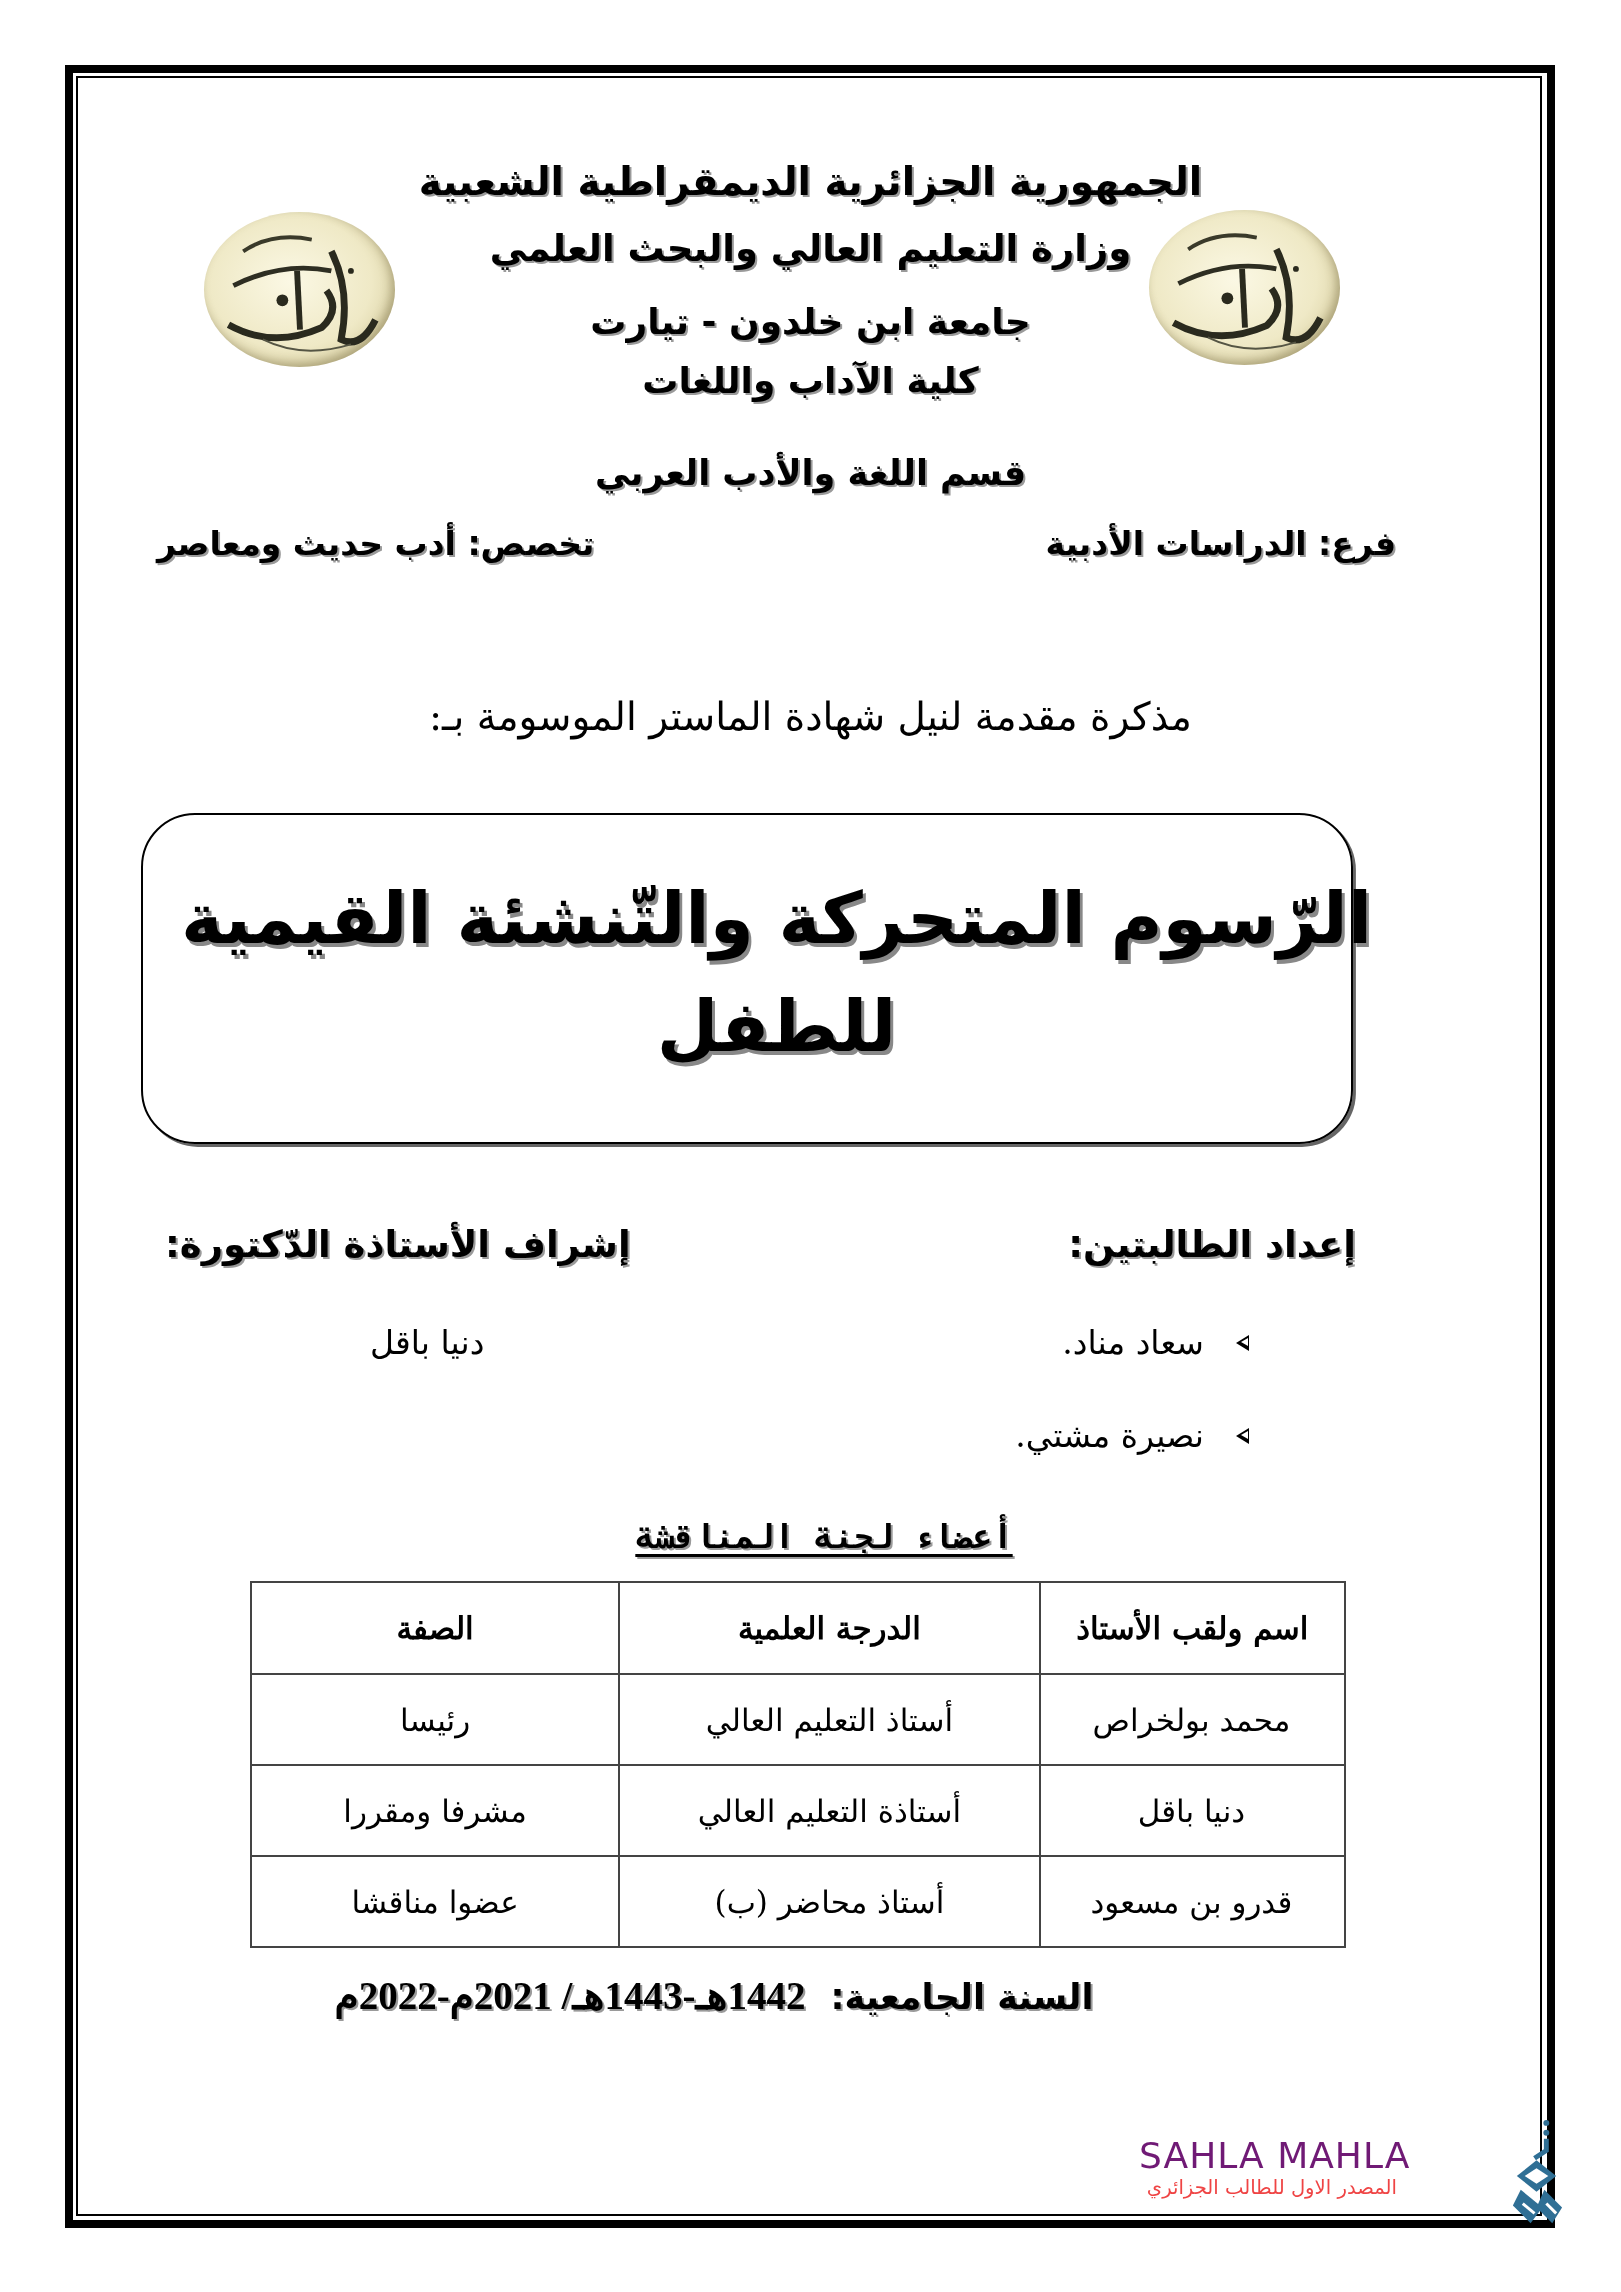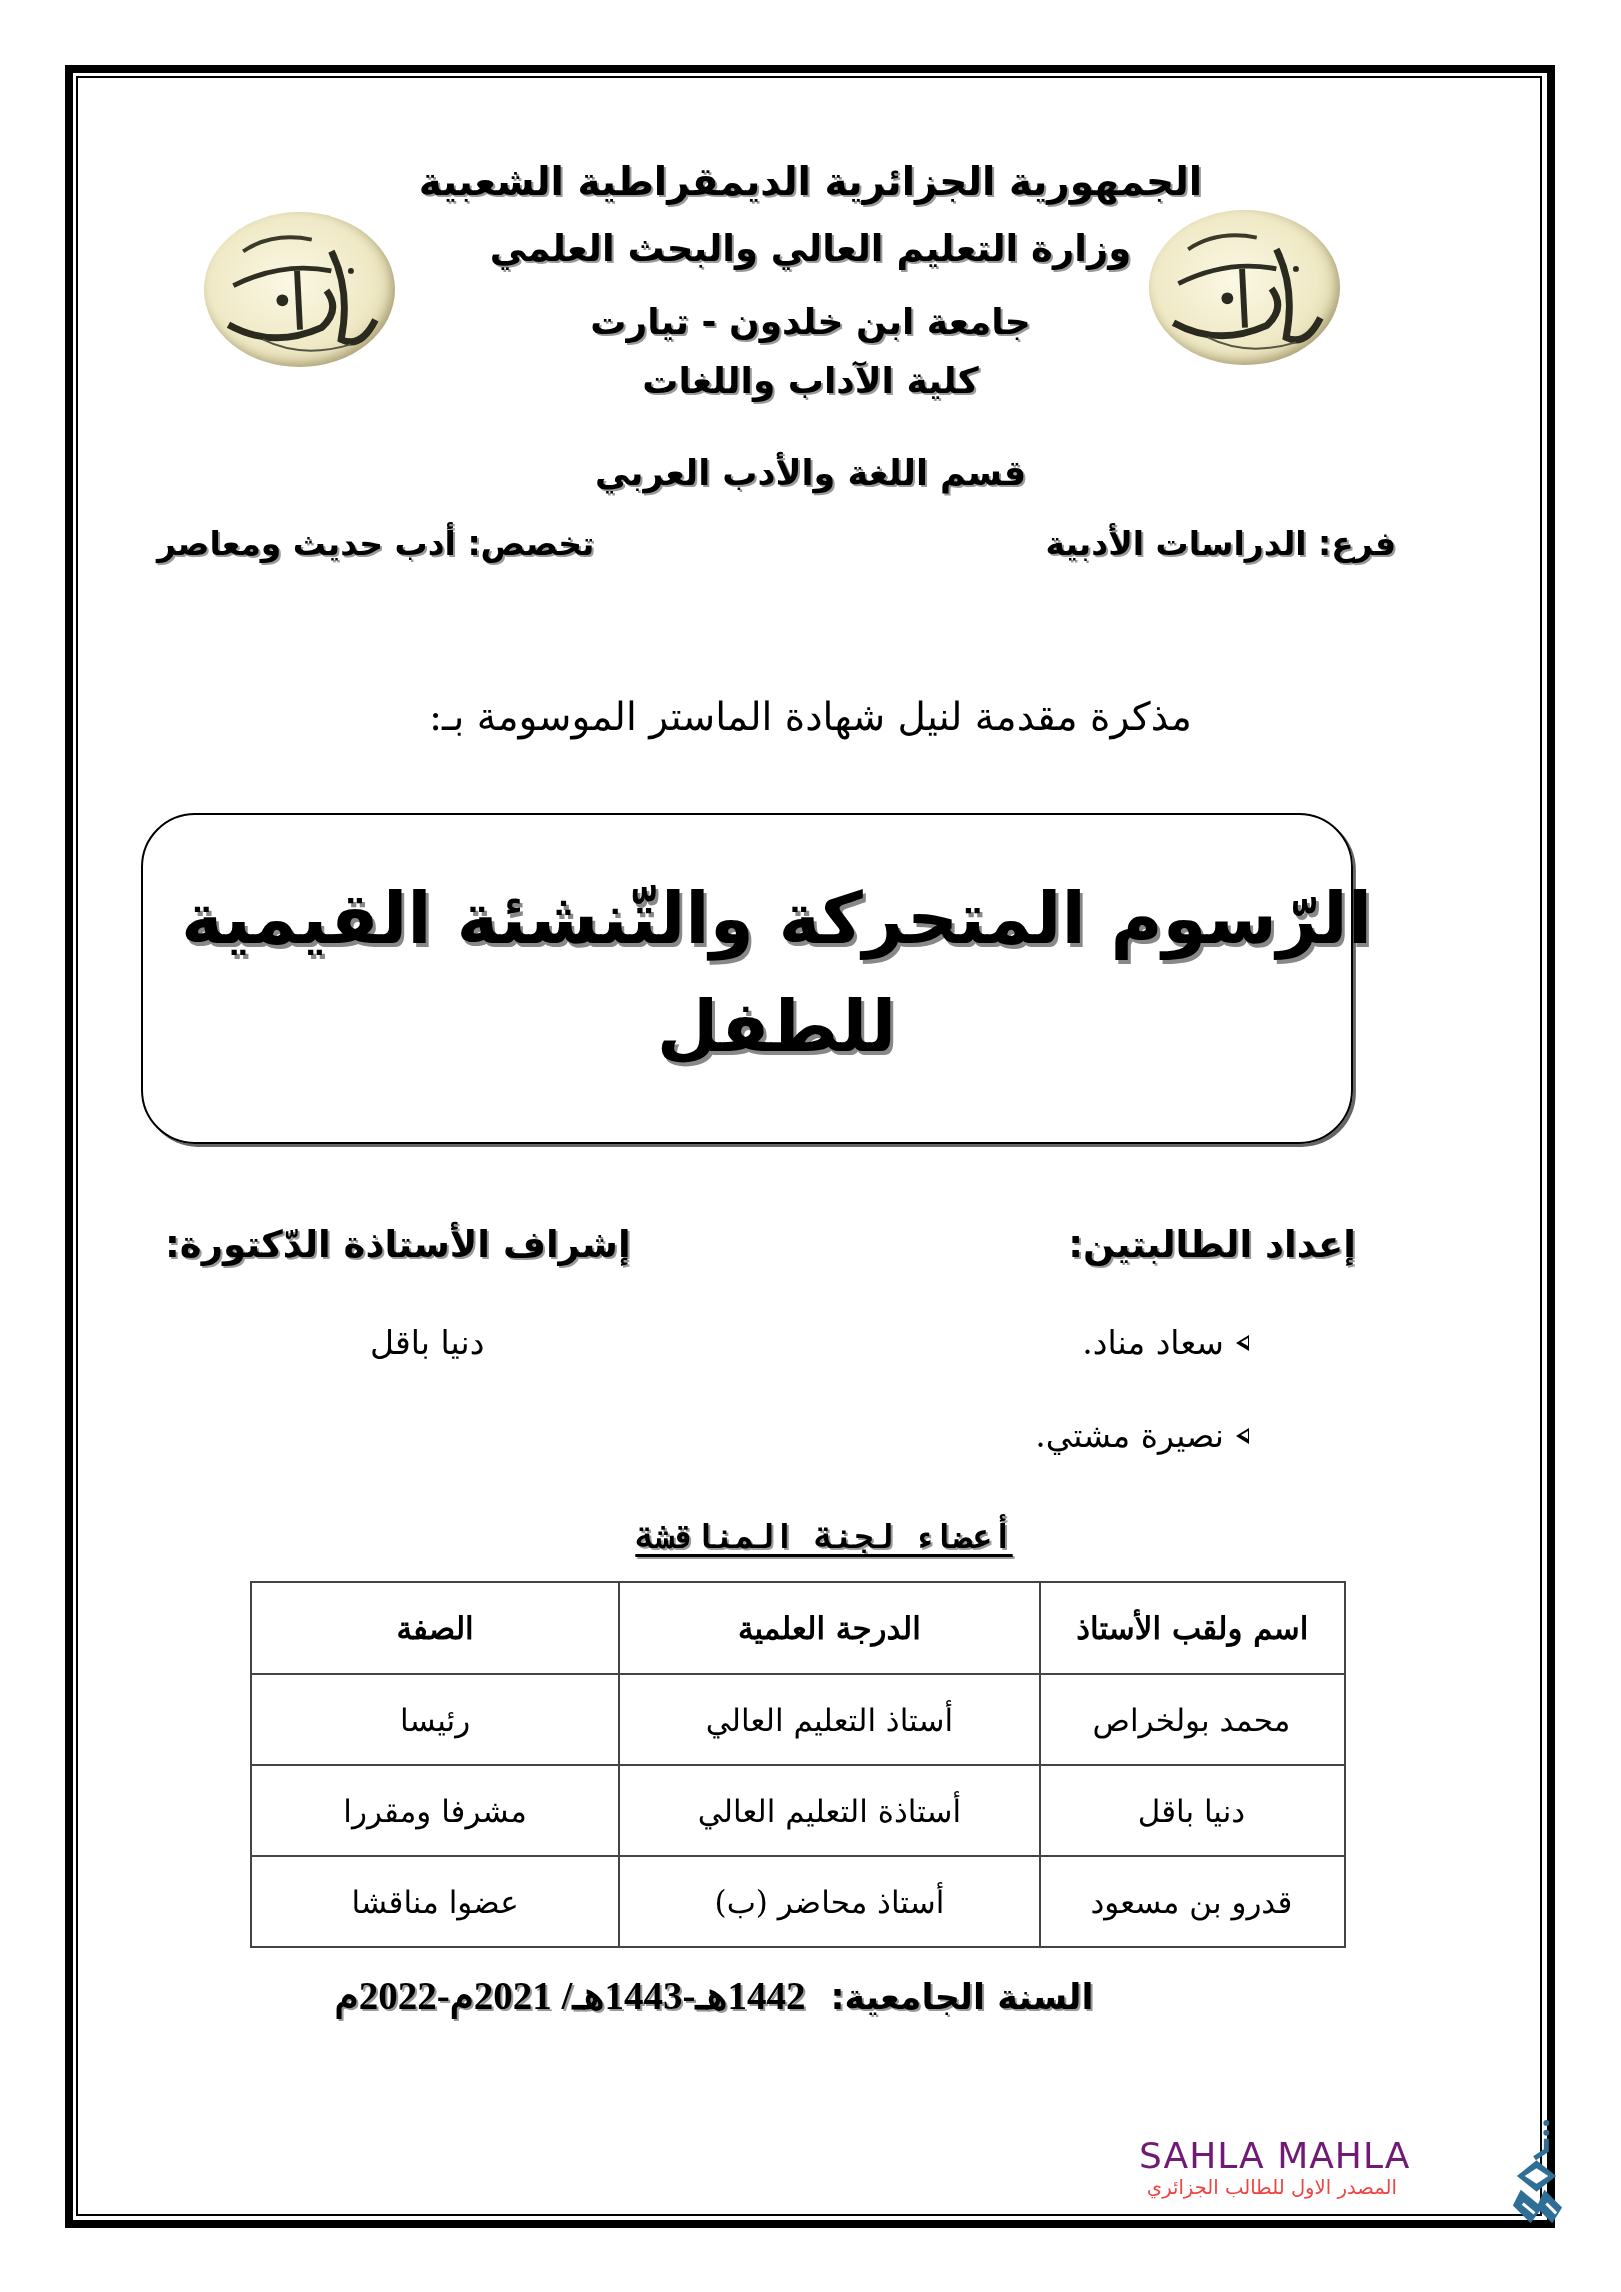--- a/index.html
+++ b/index.html
@@ -127,21 +127,21 @@
     .prep-label { right: 265px; }
     .sup-label  { left: 165px; }
 
     .student {
       position: absolute;
       right: 372px;
       font-size: 33px;
       white-space: nowrap;
       display: flex;
       align-items: center;
-      gap: 12px;
+      gap: 32px;
     }
     .student.s1 { top: 1323px; }
     .student.s2 { top: 1416px; }
     .bullet {
       display: inline-block;
       width: 0; height: 0;
       border-top: 8.8px solid transparent;
       border-bottom: 8.8px solid transparent;
       border-left: 13.7px solid #000;
       transform: scaleX(-1);

